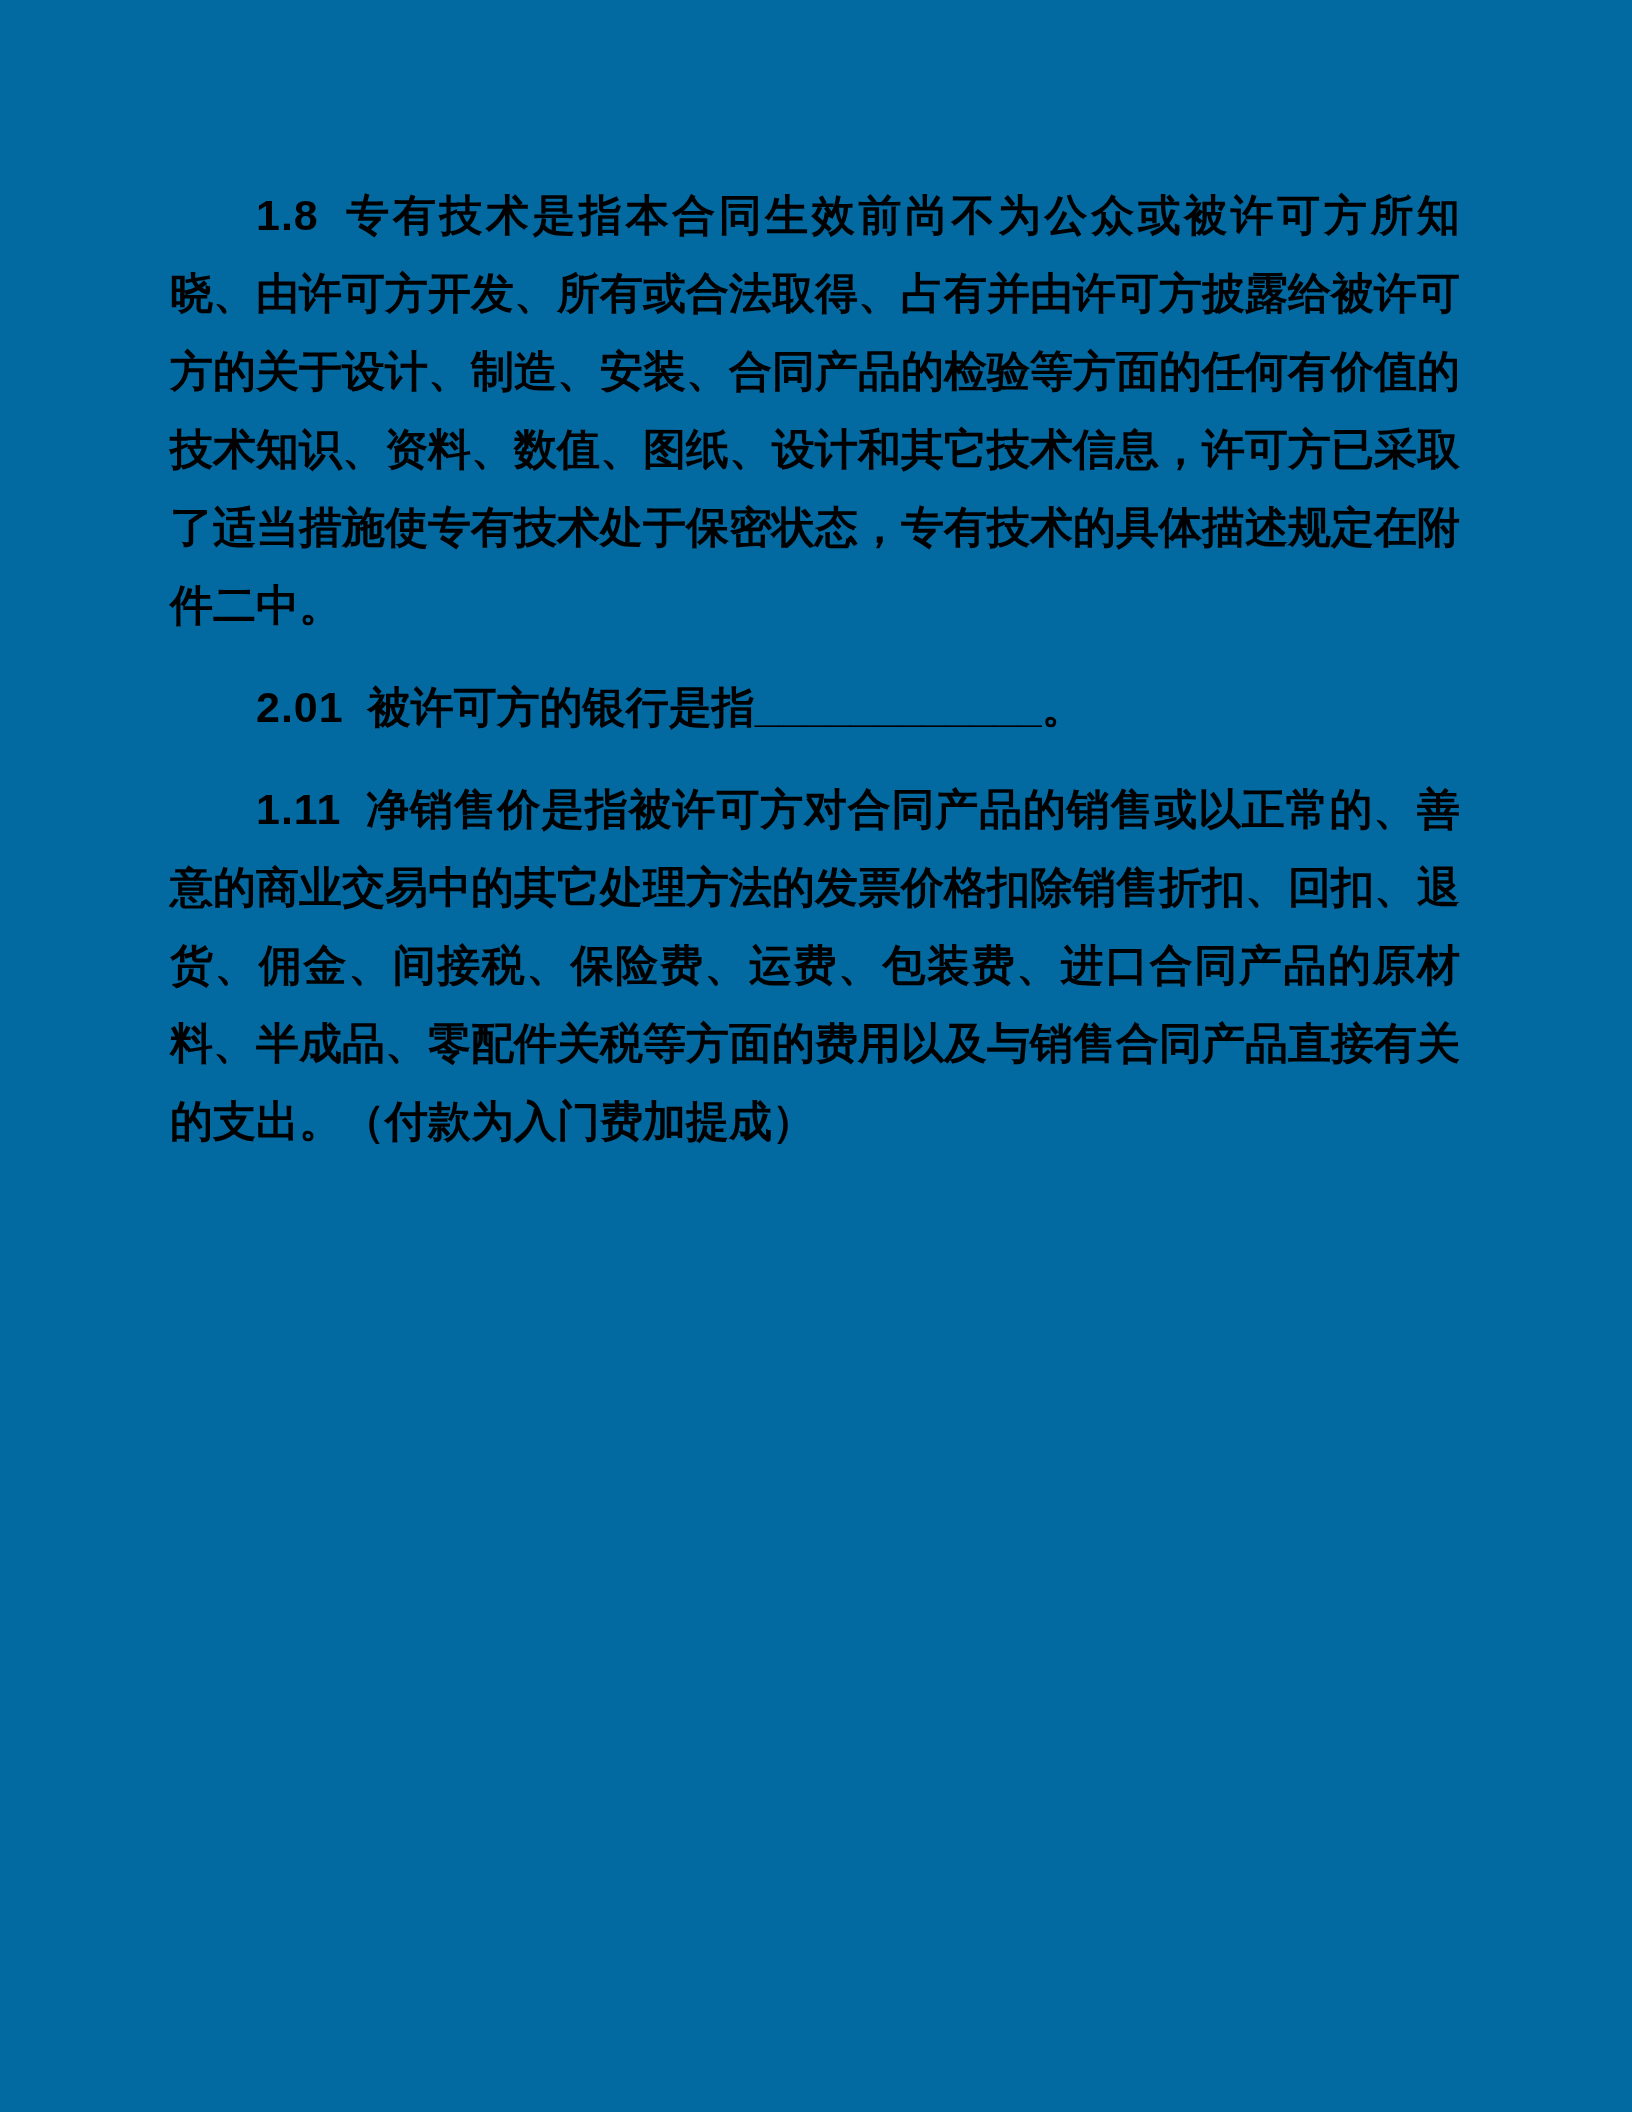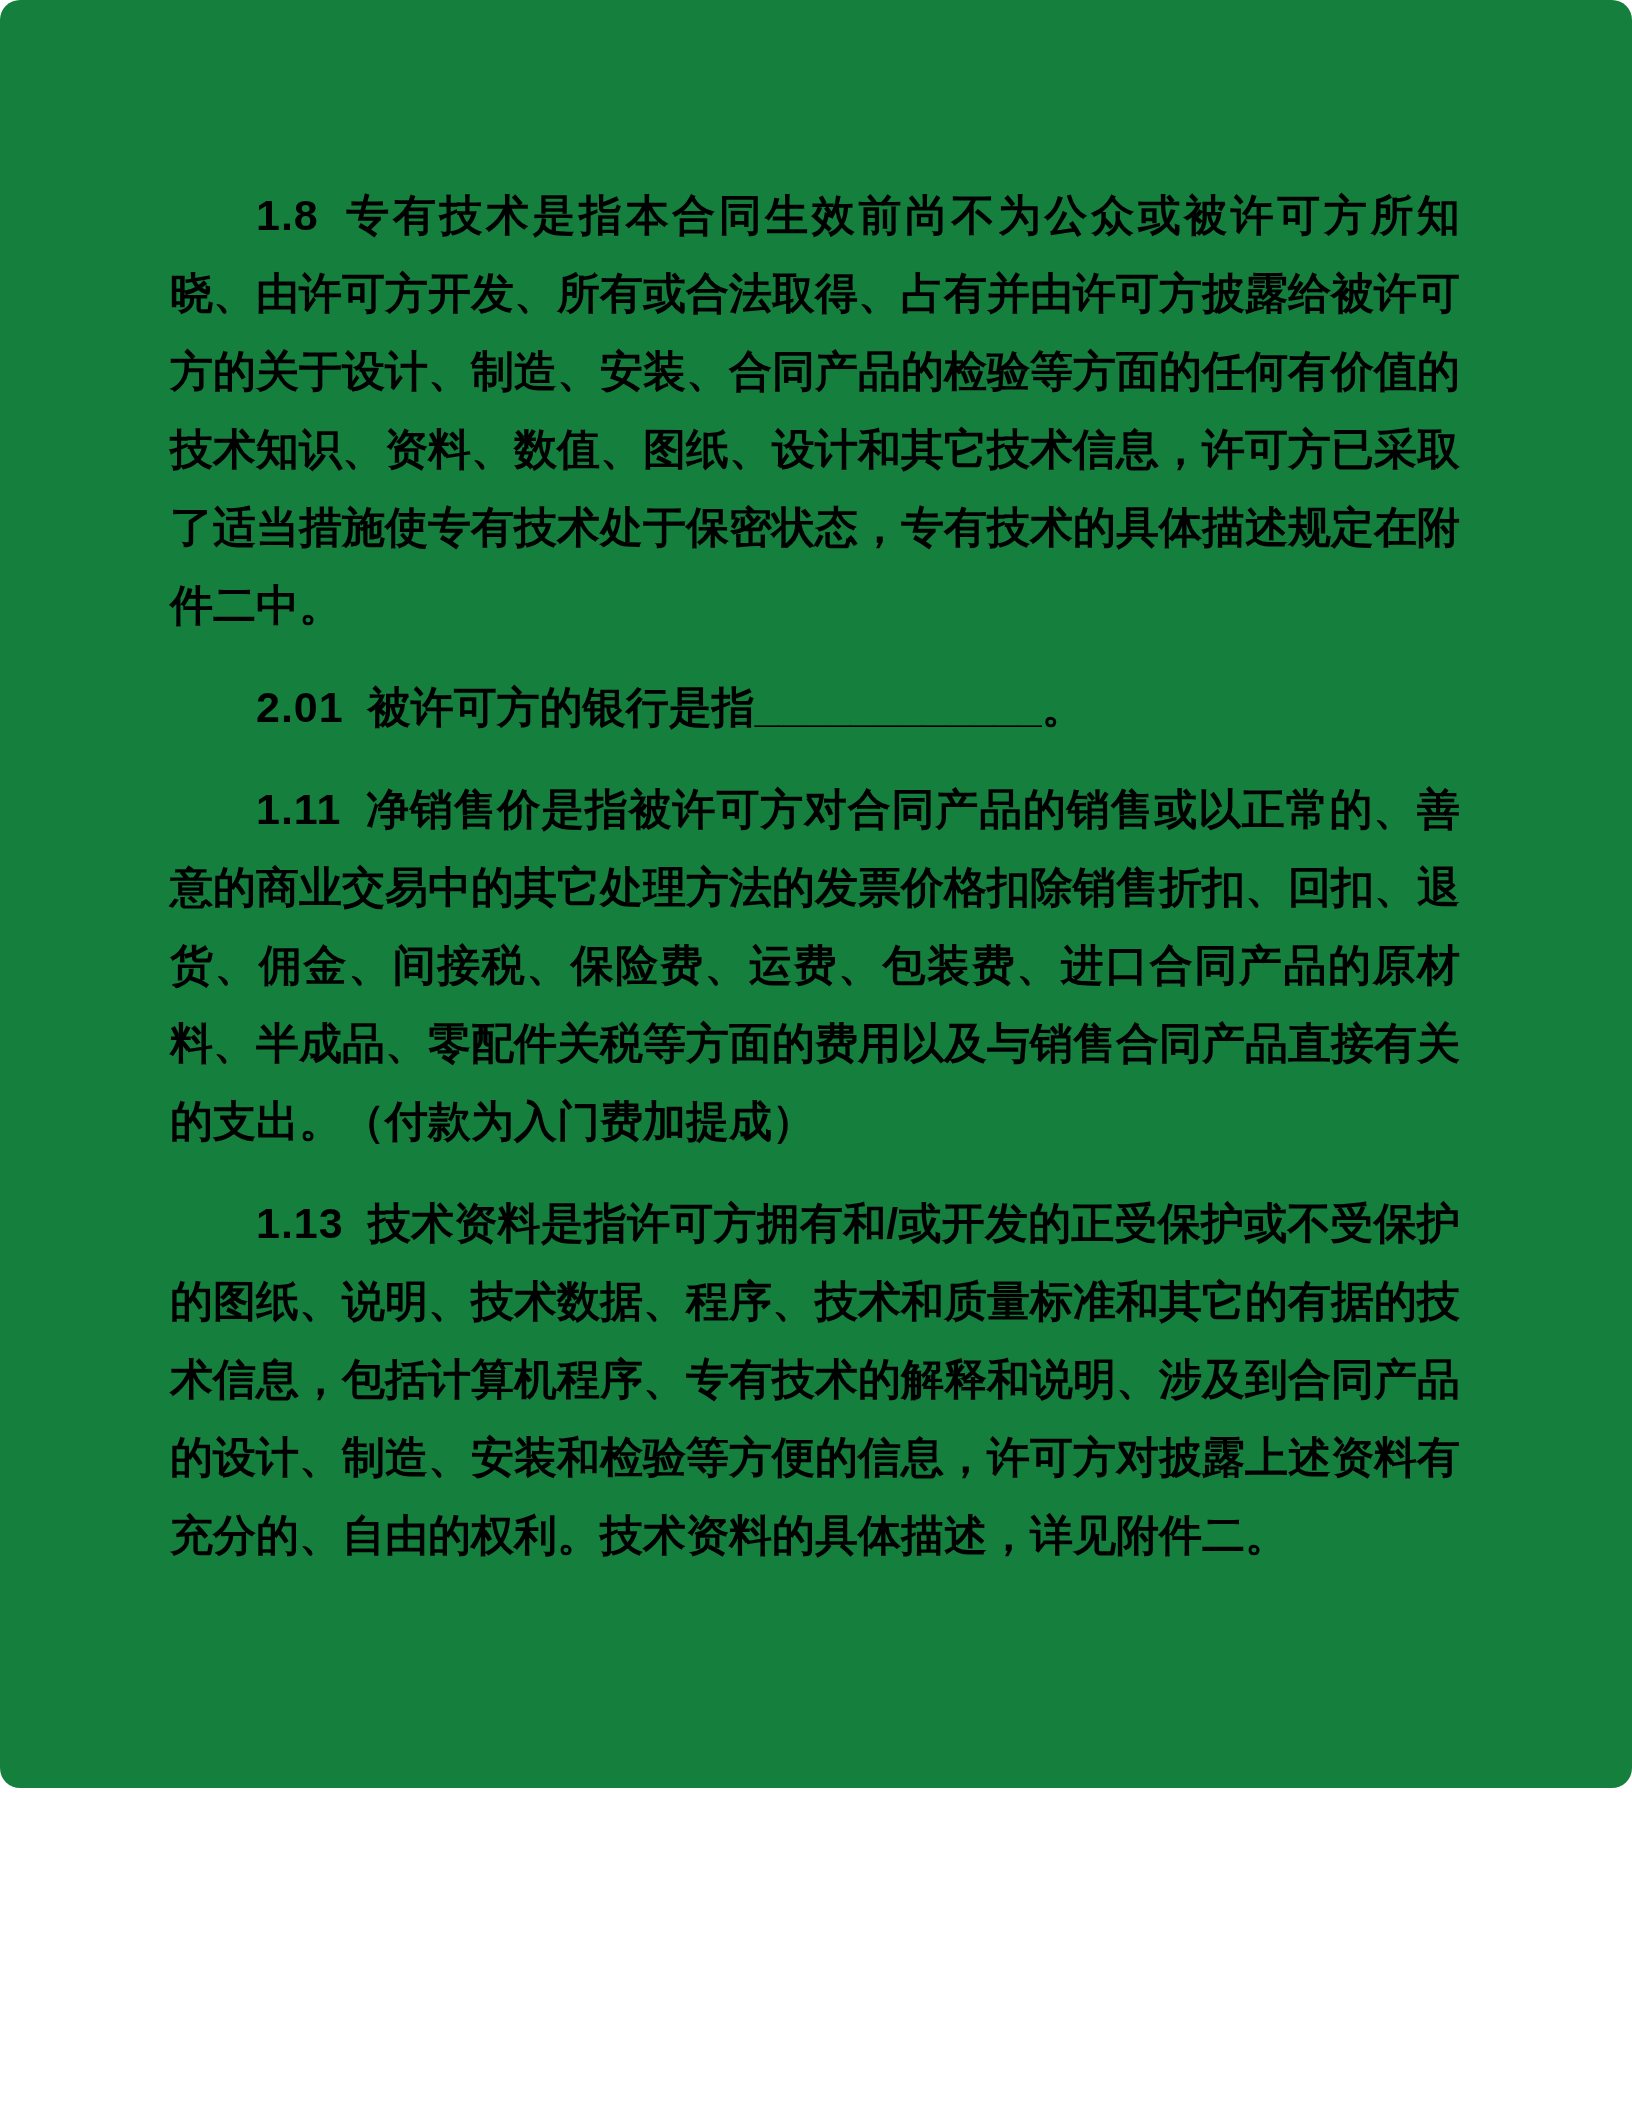--- a/index.html
+++ b/index.html
@@ -9,25 +9,24 @@
   }
   body {
     width: 1632px;
     height: 2112px;
     position: relative;
     font-family: "Liberation Sans", "DejaVu Sans", sans-serif;
   }
   .page {
     box-sizing: border-box;
     width: 1632px;
-    height: 1788px;
+    height: 2112px;
     padding: 176px 172px 0 170px;
-    background: #15803d;
+    background: #0369a1;
     overflow: hidden;
-    border-radius: 20px;
   }
   .clause {
     margin: 0 0 24px 0;
     font-size: 43px;
     line-height: 78px;
     font-weight: 700;
     color: #000000;
     text-align: justify;
     text-indent: 86px;
     word-break: break-all;
@@ -50,17 +49,14 @@
 
   <p class="clause">
     <span class="num">2.01</span><span>被许可方的银行是指____________。</span>
   </p>
 
   <p class="clause">
     <span class="num">1.11</span><span>净销售价是指被许可方对合同产品的销售或以正常的、善意的商业交易中的其它处理方法的发票价格扣除销售折扣、回扣、退货、佣金、间接税、保险费、运费、包装费、进口合同产品的原材料、半成品、零配件关税等方面的费用以及与销售合同产品直接有关的支出。（付款为入门费加提成）</span>
   </p>
 
 
-  <p class="clause">
-    <span class="num">1.13</span><span>技术资料是指许可方拥有和/或开发的正受保护或不受保护的图纸、说明、技术数据、程序、技术和质量标准和其它的有据的技术信息，包括计算机程序、专有技术的解释和说明、涉及到合同产品的设计、制造、安装和检验等方便的信息，许可方对披露上述资料有充分的、自由的权利。技术资料的具体描述，详见附件二。</span>
-  </p>
 
 </div>
 
 </body></html>

